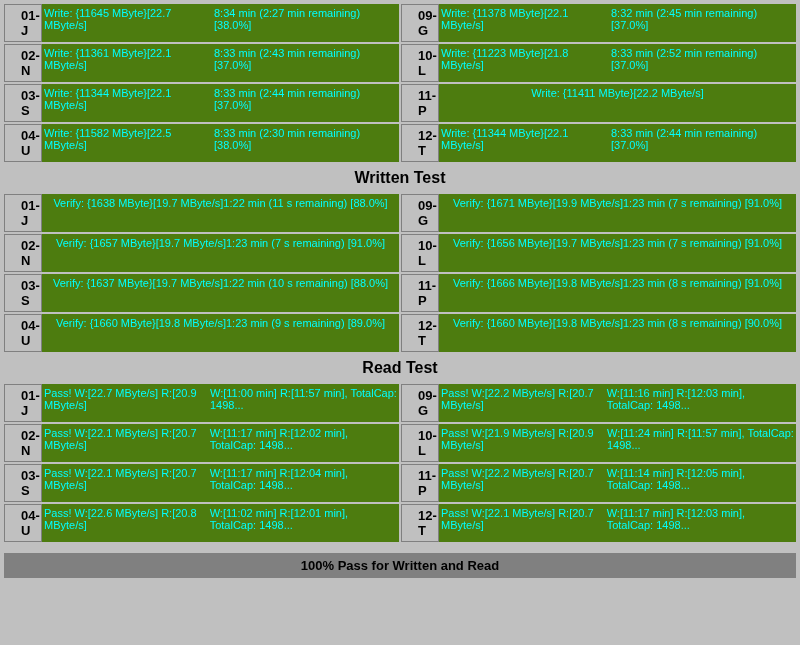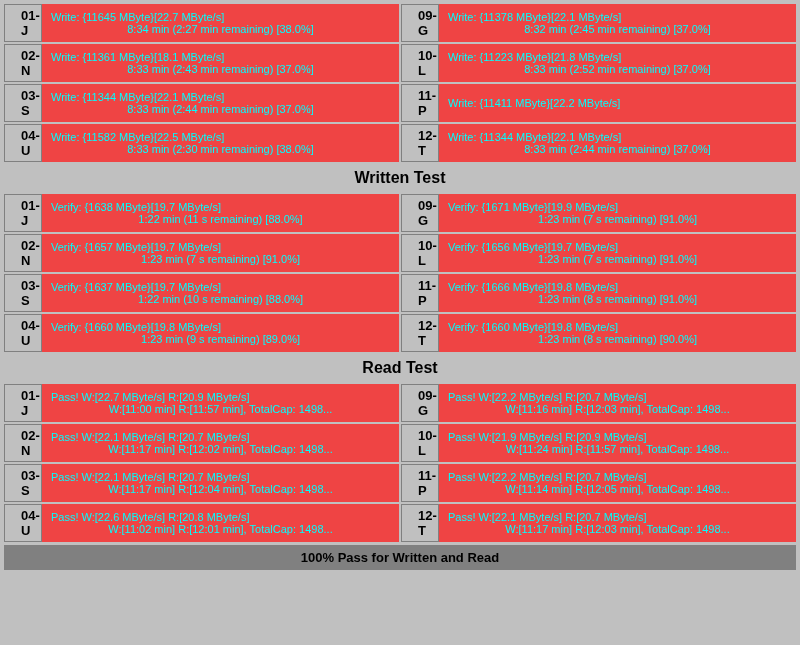--- a/index.html
+++ b/index.html
@@ -26,37 +26,36 @@
       font-size: 13px;
       display: flex;
       align-items: center;
       justify-content: center;
       width: 38px;
       min-height: 38px;
       border: 1px solid #808080;
       padding-left: 16px;
     }
     .data-col {
-      background: #ef4444;
+      background: #4d7c0f;
       color: #00ffff;
-      padding: 3px 9px;
+      padding: 3px 2px;
       flex: 1;
       display: flex;
-      flex-direction: column;
+      flex-direction: row;
       justify-content: center;
       min-height: 38px;
     }
     .data-col .line1 {
       font-size: 11px;
       color: #00ffff;
     }
     .data-col .line2 {
       font-size: 11px;
       color: #00ffff;
-      text-align: center;
     }
     .section-header {
       text-align: center;
       background: #c0c0c0;
       color: #000000;
       font-size: 16px;
       font-weight: bold;
       padding: 4px 0;
       margin: 3px 0;
     }
@@ -70,21 +69,21 @@
       align-items: stretch;
       gap: 0;
     }
     .bottom-bar {
       text-align: center;
       background: #808080;
       color: #000000;
       font-size: 13px;
       font-weight: bold;
       padding: 5px 0;
-      margin-top: 3px;
+      margin-top: 11px;
     }
   </style>
 </head>
 <body>
 
 <div class="main-container">
 
   <div class="section">
     <div class="half-grid" id="write-grid">
         <div class="half-unit">
@@ -97,21 +96,21 @@
         <div class="half-unit">
           <div class="id-col">09-G</div>
           <div class="data-col ">
             <div class="line1">Write: {11378 MByte}[22.1 MByte/s]</div>
             <div class="line2">8:32 min (2:45 min remaining)  [37.0%]</div>
           </div>
         </div>
         <div class="half-unit">
           <div class="id-col">02-N</div>
           <div class="data-col ">
-            <div class="line1">Write: {11361 MByte}[18.1 MByte/s]</div>
+            <div class="line1">Write: {11361 MByte}[22.1 MByte/s]</div>
             <div class="line2">8:33 min (2:43 min remaining)  [37.0%]</div>
           </div>
         </div>
         <div class="half-unit">
           <div class="id-col">10-L</div>
           <div class="data-col ">
             <div class="line1">Write: {11223 MByte}[21.8 MByte/s]</div>
             <div class="line2">8:33 min (2:52 min remaining)  [37.0%]</div>
           </div>
         </div>

